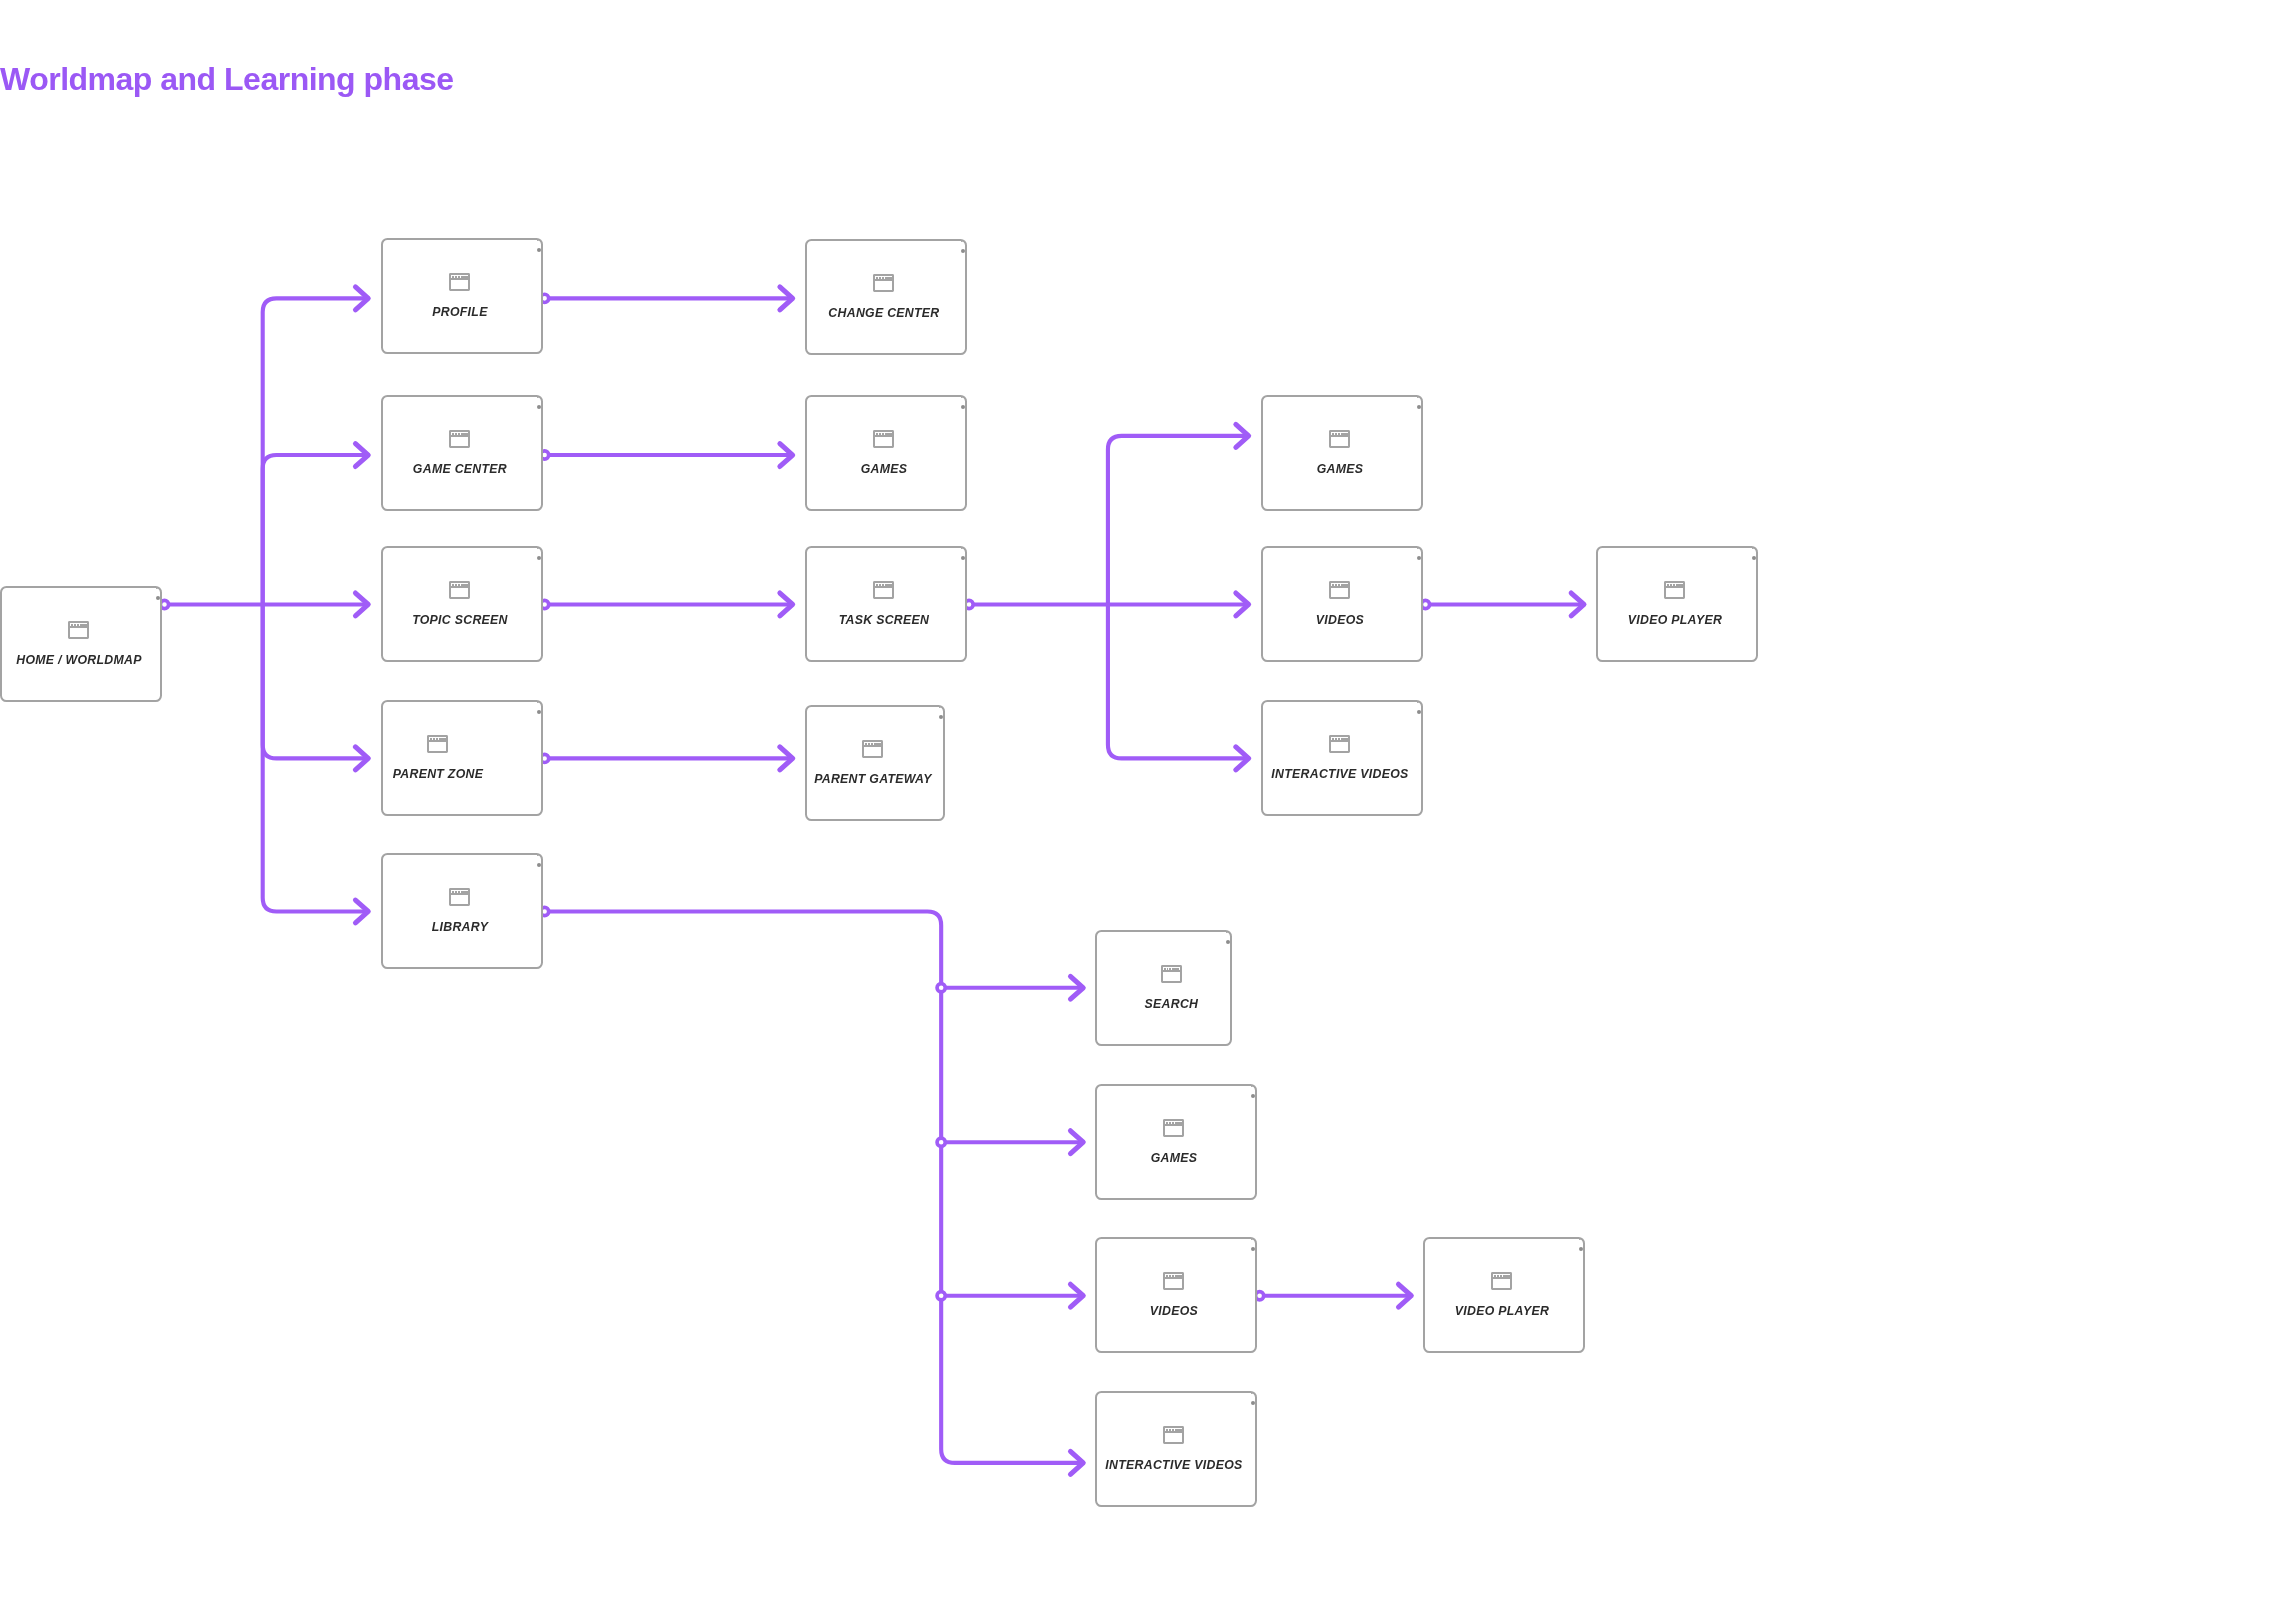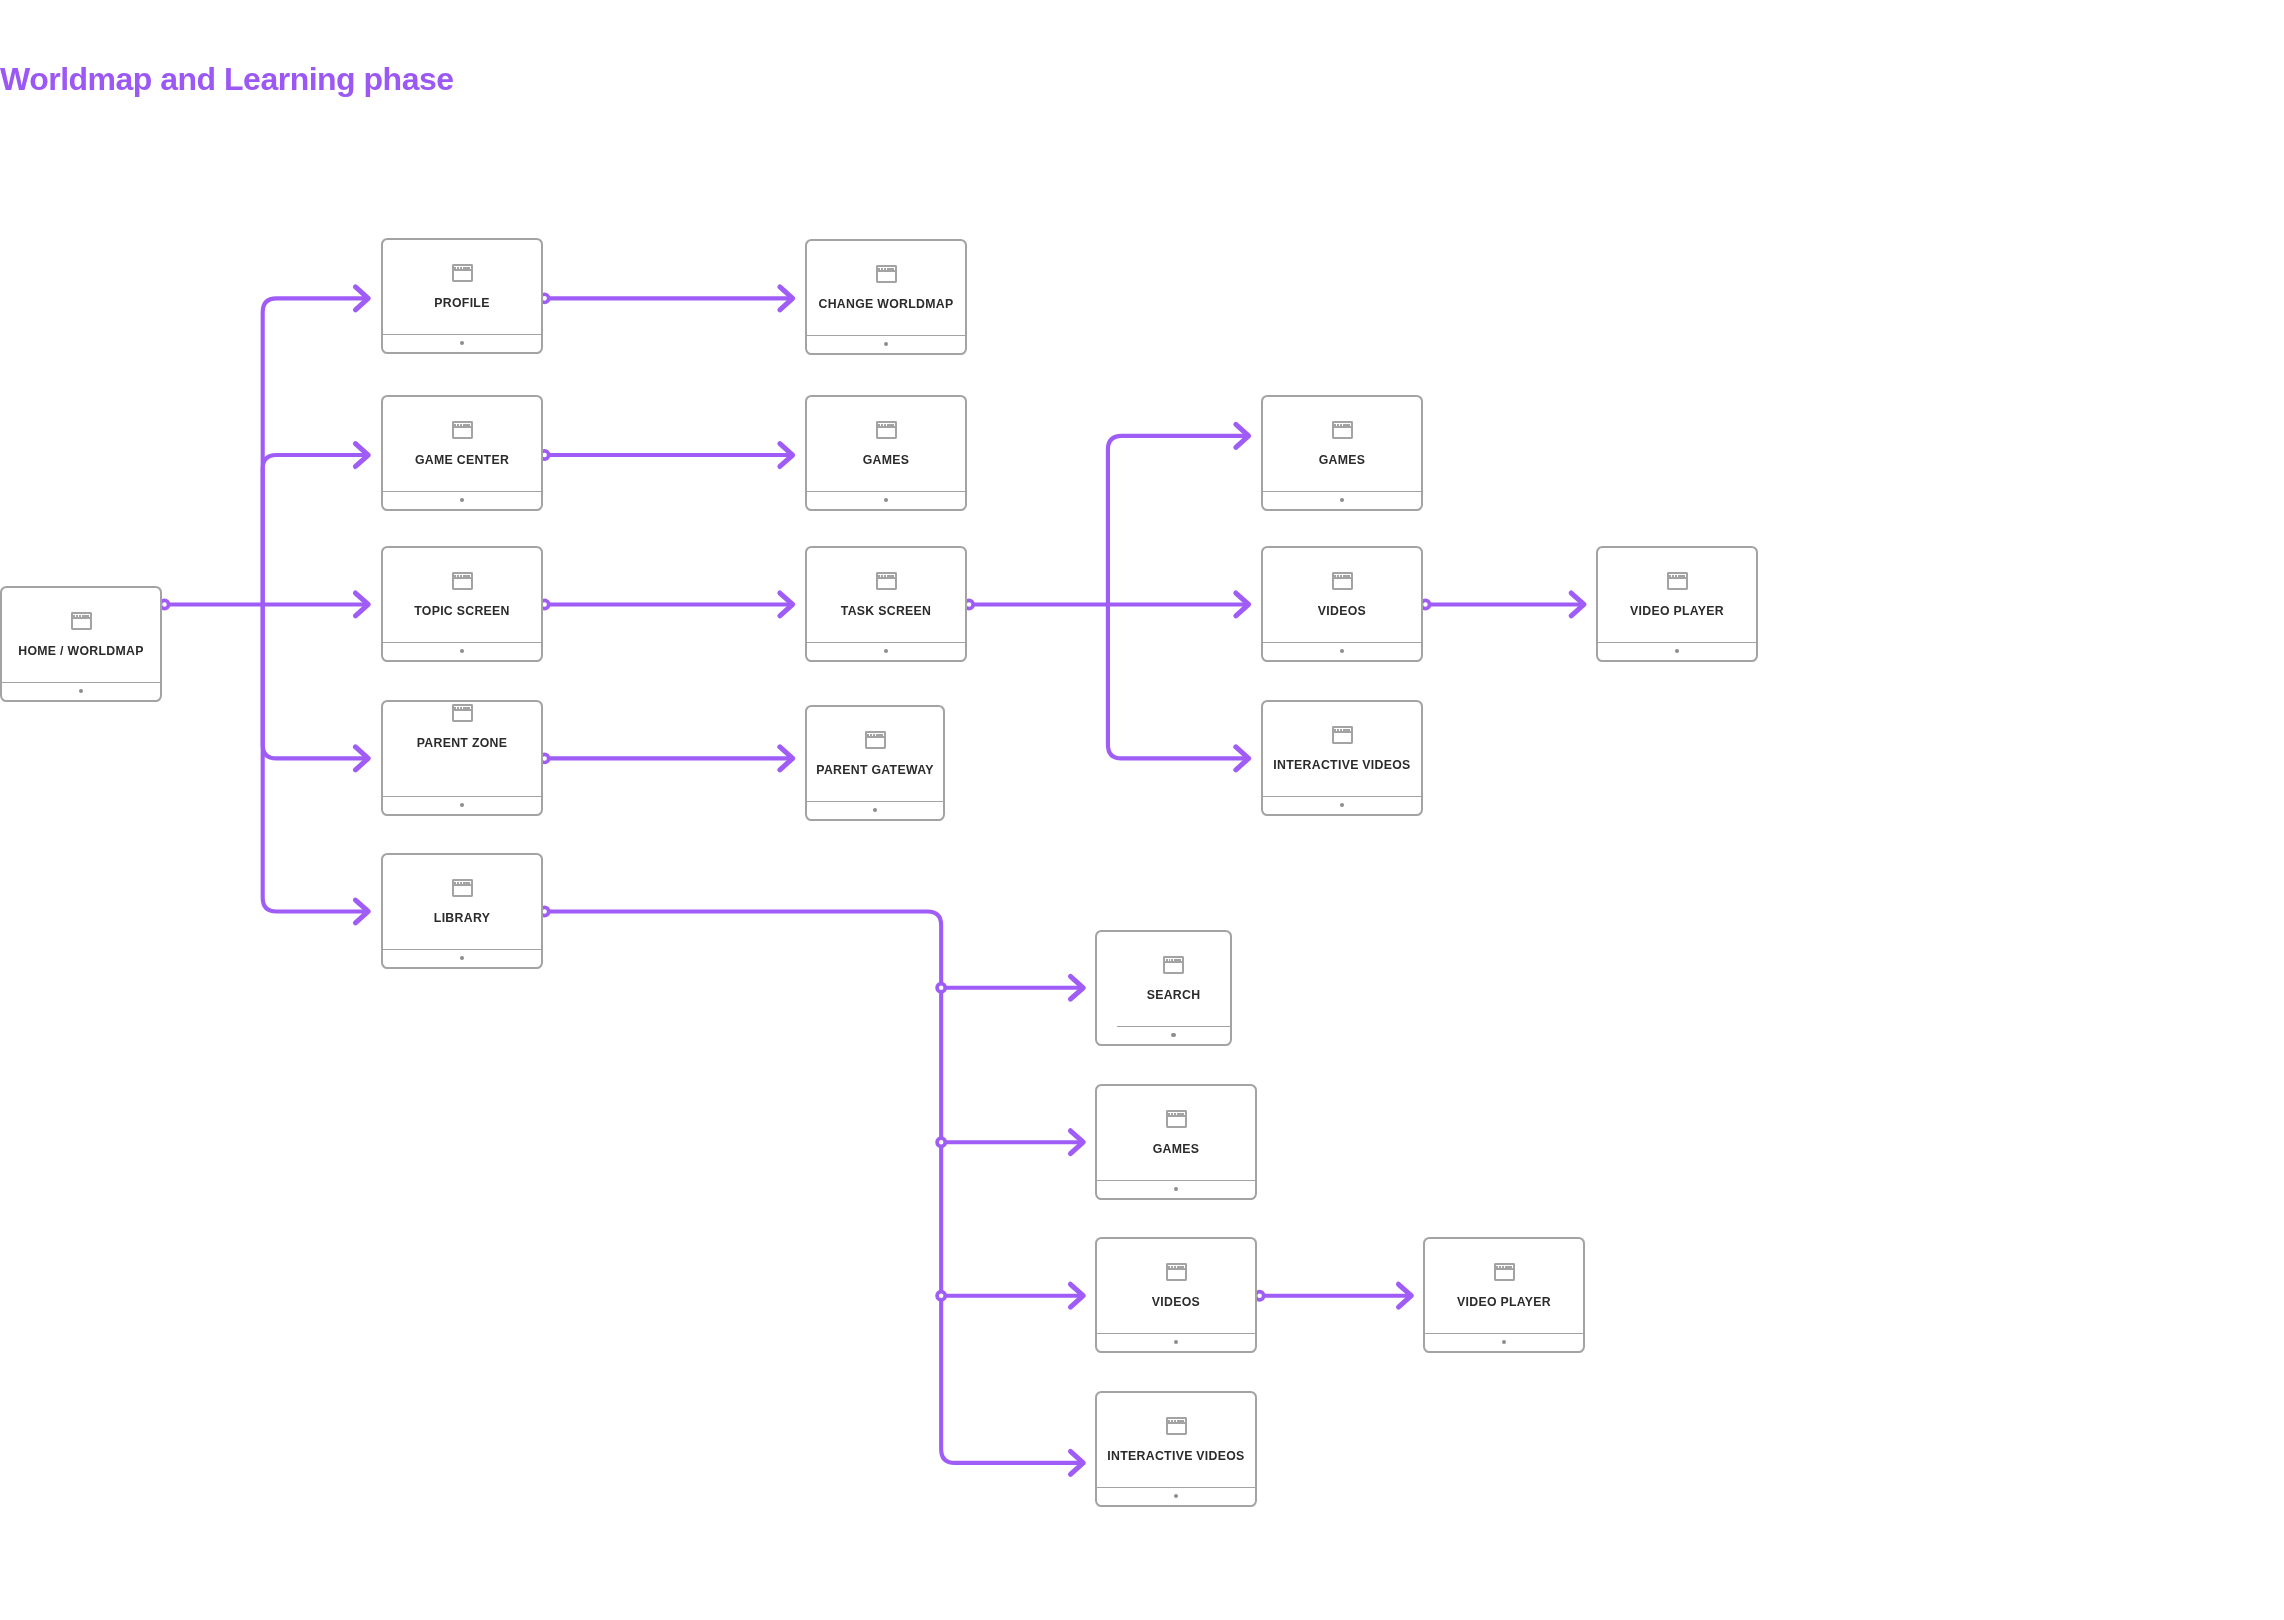--- a/index.html
+++ b/index.html
@@ -46,22 +46,22 @@
   }
 
   
   .node {
     position: absolute;
     box-sizing: border-box;
     background: #ffffff;
     border: 2.3px solid #a3a3a3;
     border-radius: 6.4px;
     display: flex;
-    flex-direction: column;
     overflow: hidden;
+    font-style: italic;
   }
   .node-body {
     flex: 1 1 auto;
     position: relative;
     display: flex;
     flex-direction: column;
     align-items: center;
     justify-content: center;
   }
   .node-icon {
@@ -239,21 +239,21 @@
       <div class="node" style="left: 805px; top: 239px; width: 162px; height: 116px;">
         <div class="node-body">
           <div class="node-icon">
             <div class="titlebar">
               <span class="dotsq"></span>
               <span class="dotsq"></span>
               <span class="dotsq"></span>
               <span class="barwide"></span>
             </div>
           </div>
-          <div class="node-label">CHANGE WORLDMAP</div>
+          <div class="node-label">CHANGE CENTER</div>
         </div>
         <div class="node-foot">
           <span class="foot-dot"></span>
         </div>
       </div>
       <div class="node" style="left: 381px; top: 395px; width: 162px; height: 116px;">
         <div class="node-body">
           <div class="node-icon">
             <div class="titlebar">
               <span class="dotsq"></span>

